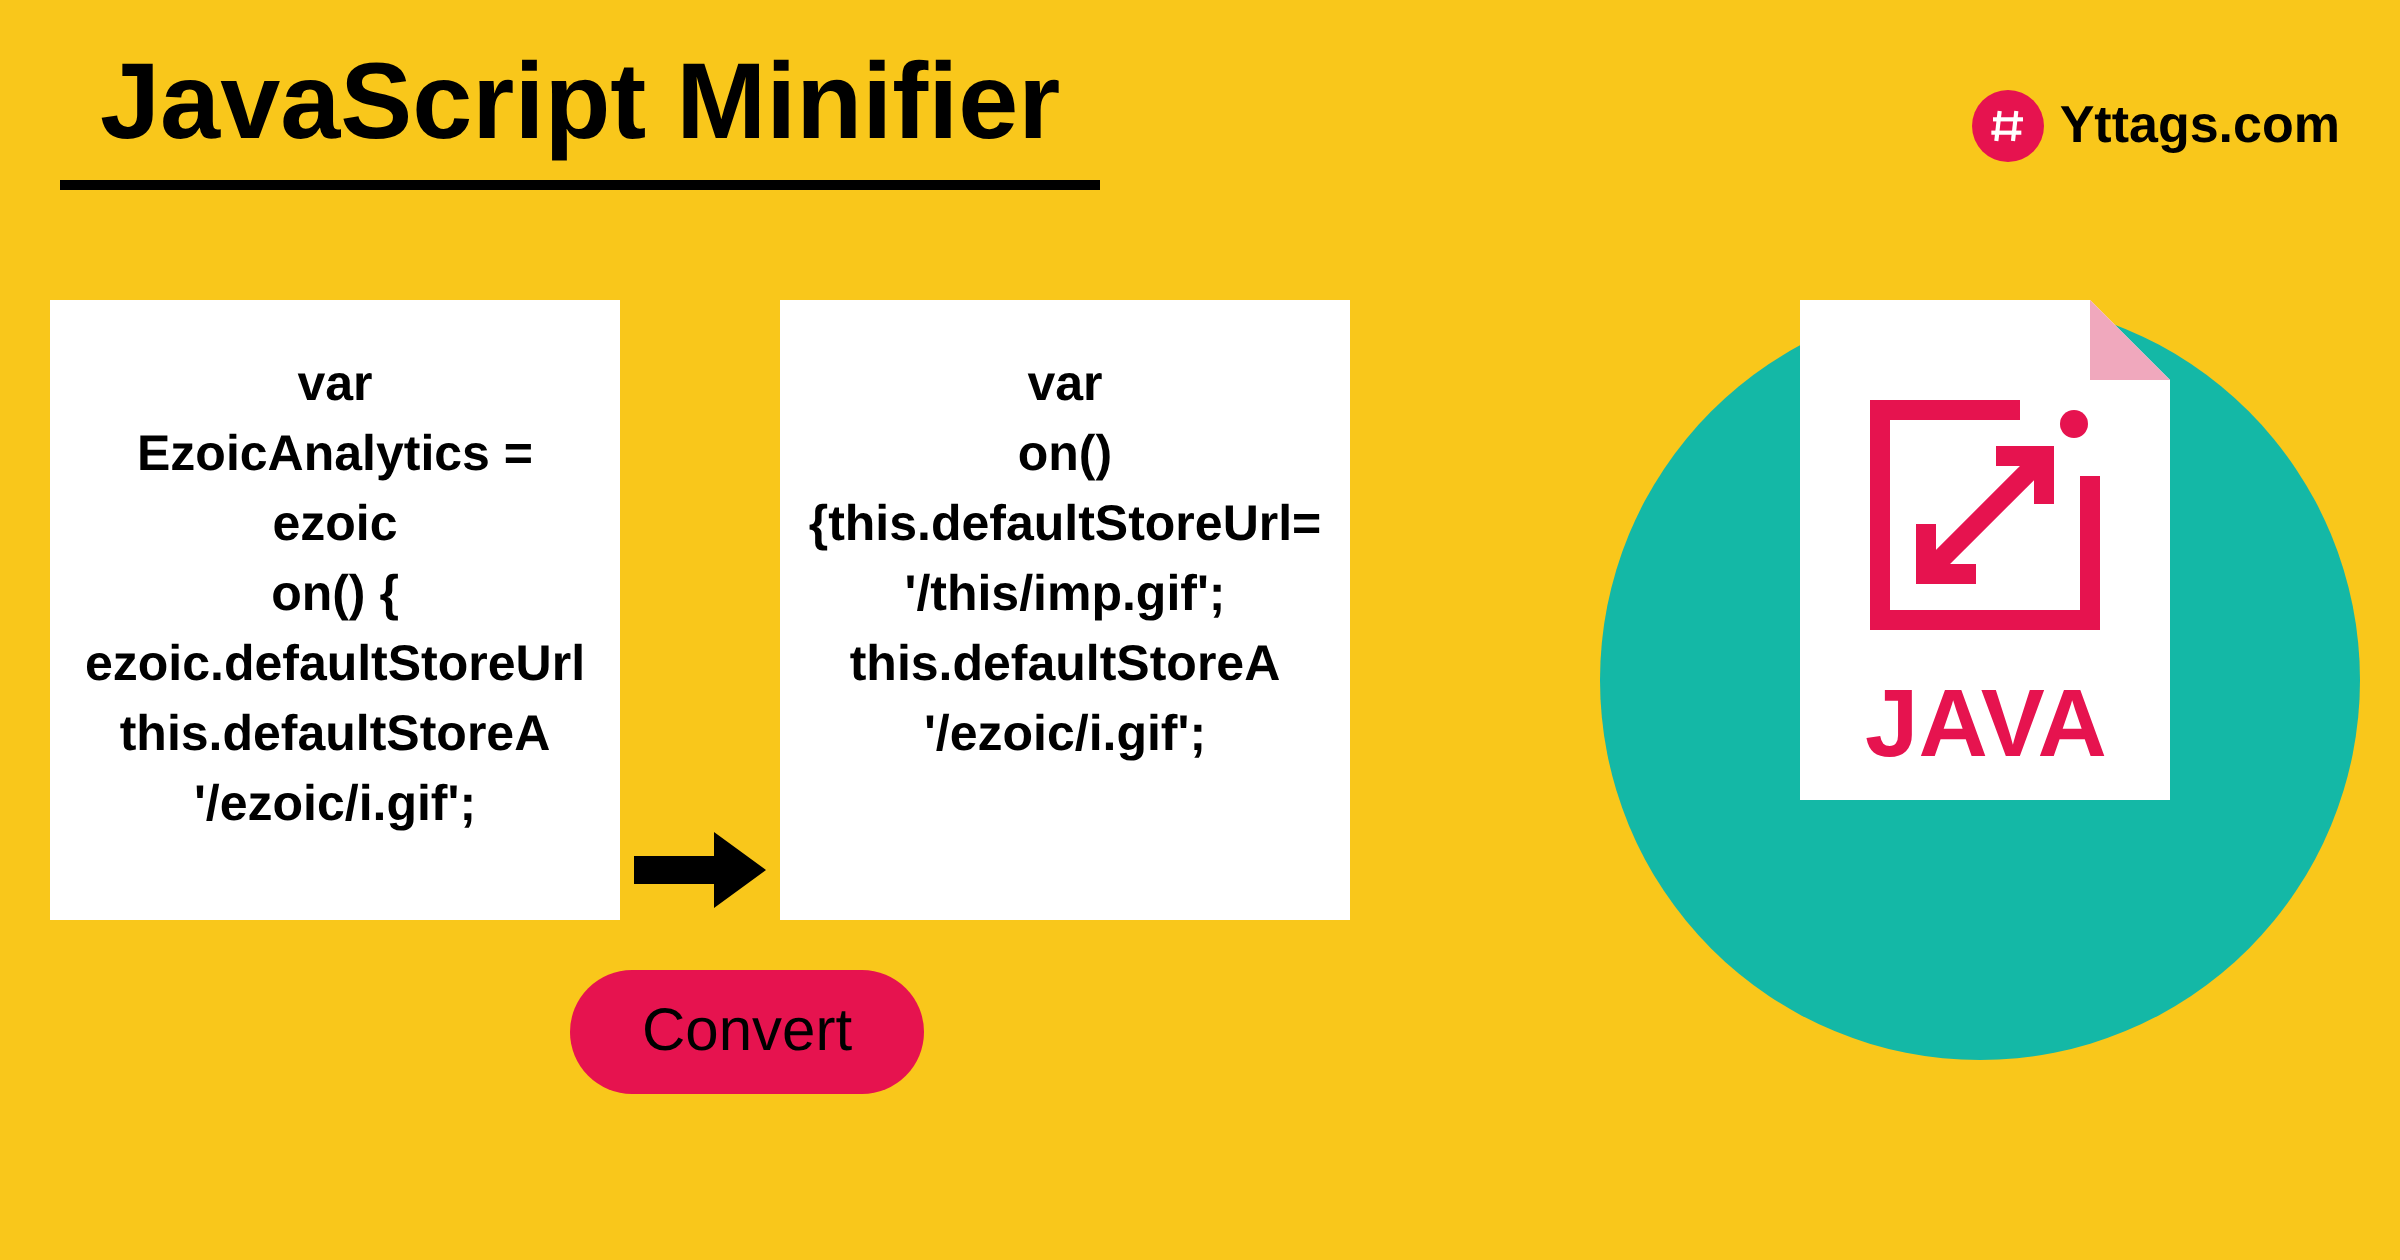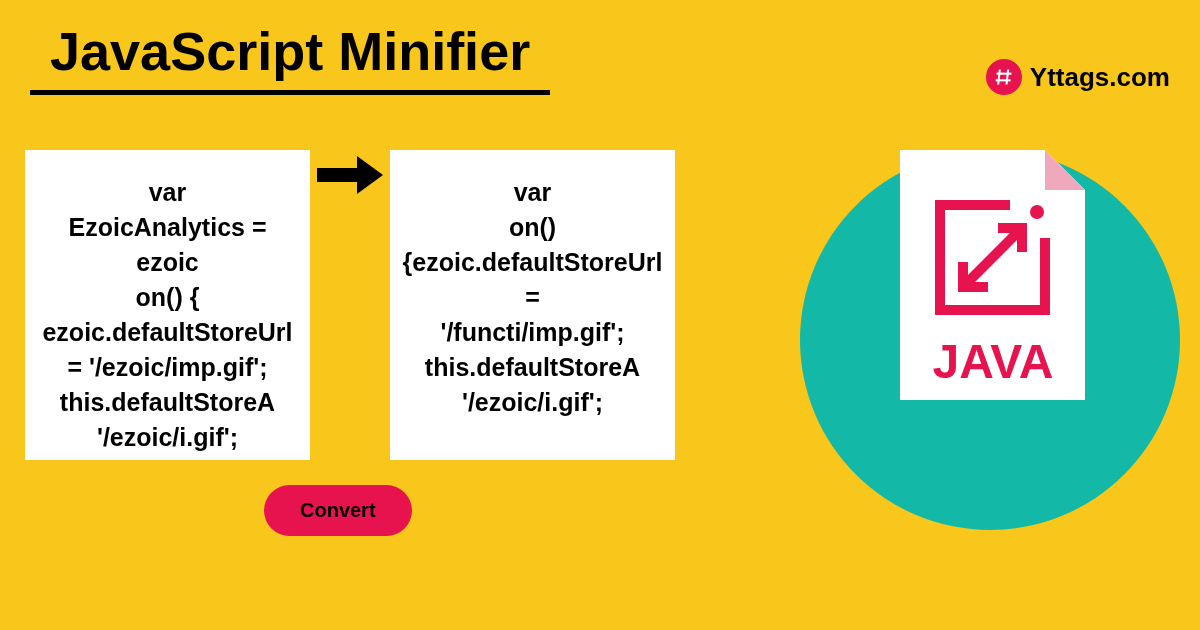--- a/index.html
+++ b/index.html
@@ -15,21 +15,21 @@
       position: relative;
       overflow: hidden;
     }
     .header {
       position: absolute;
       top: 20px;
       left: 30px;
       right: 30px;
       display: flex;
       justify-content: space-between;
-      align-items: flex-end;
+      align-items: center;
     }
     .title {
       font-size: 54px;
       font-weight: 900;
       color: #000;
       border-bottom: 5px solid #000;
       padding-bottom: 8px;
       padding-left: 20px;
       padding-right: 20px;
     }
@@ -51,21 +51,21 @@
     .brand-text {
       font-size: 26px;
       font-weight: 700;
       color: #000;
     }
     .content {
       position: absolute;
       top: 150px;
       left: 25px;
       display: flex;
-      align-items: flex-start;
+      align-items: flex-end;
       gap: 5px;
     }
     .code-box {
       width: 285px;
       height: 310px;
       background: #fff;
       padding: 25px 10px;
       display: flex;
       flex-direction: column;
       align-items: center;
@@ -87,25 +87,25 @@
       align-items: center;
       justify-content: center;
     }
     .arrow svg {
       width: 70px;
       height: 50px;
     }
     .convert-btn {
       position: absolute;
       top: 485px;
-      left: 264px;
+      left: 285px;
       background: #e6134f;
       color: #000;
-      font-size: 20px;
-      font-weight: 700;
+      font-size: 30px;
+      font-weight: 400;
       padding: 14px 36px;
       border-radius: 32px;
       border: none;
       cursor: pointer;
     }
     .java-circle {
       position: absolute;
       right: 20px;
       top: 150px;
       width: 380px;
@@ -141,36 +141,35 @@
     <div class="brand-text">Yttags.com</div>
   </div>
 </div>
 
 <div class="content">
   <div class="code-box">
     <div class="code-line">var</div>
     <div class="code-line">EzoicAnalytics = ezoic</div>
     <div class="code-line">on() {</div>
     <div class="code-line">ezoic.defaultStoreUrl</div>
-    <div class="code-line"> = '/ezoic/imp.gif';</div>
     <div class="code-line">this.defaultStoreA</div>
     <div class="code-line">'/ezoic/i.gif';</div>
   </div>
 
   <div class="arrow">
     <svg viewBox="0 0 70 50">
       <path d="M 2 18 L 42 18 L 42 6 L 68 25 L 42 44 L 42 32 L 2 32 Z" fill="#000"></path>
     </svg>
   </div>
 
   <div class="code-box">
     <div class="code-line">var</div>
     <div class="code-line">on()</div>
-    <div class="code-line">{ezoic.defaultStoreUrl=</div>
-    <div class="code-line">'/functi/imp.gif';</div>
+    <div class="code-line">{this.defaultStoreUrl=</div>
+    <div class="code-line">'/this/imp.gif';</div>
     <div class="code-line">this.defaultStoreA</div>
     <div class="code-line">'/ezoic/i.gif';</div>
   </div>
 </div>
 
 <button class="convert-btn">Convert</button>
 
 <div class="java-circle">
   <div class="java-file">
     <svg viewBox="0 0 200 250" width="200" height="250">

